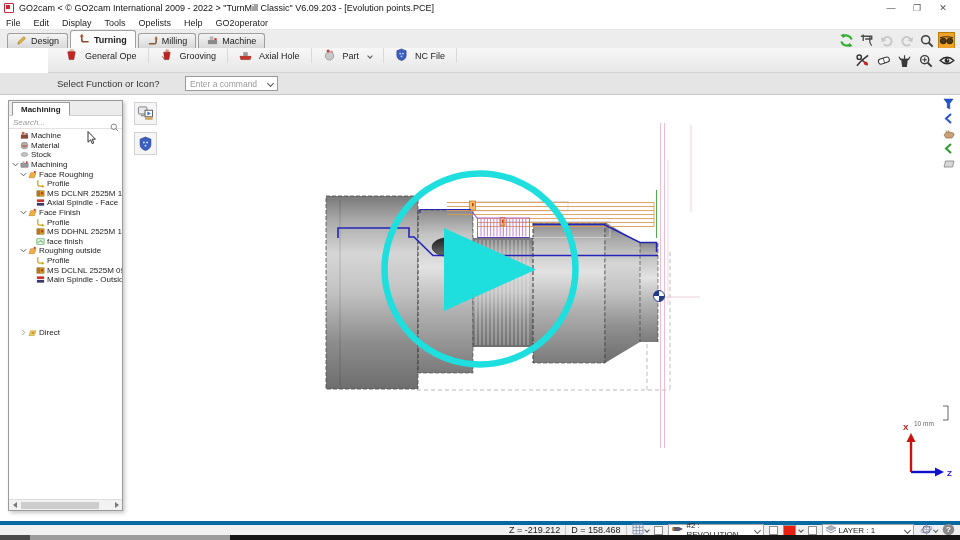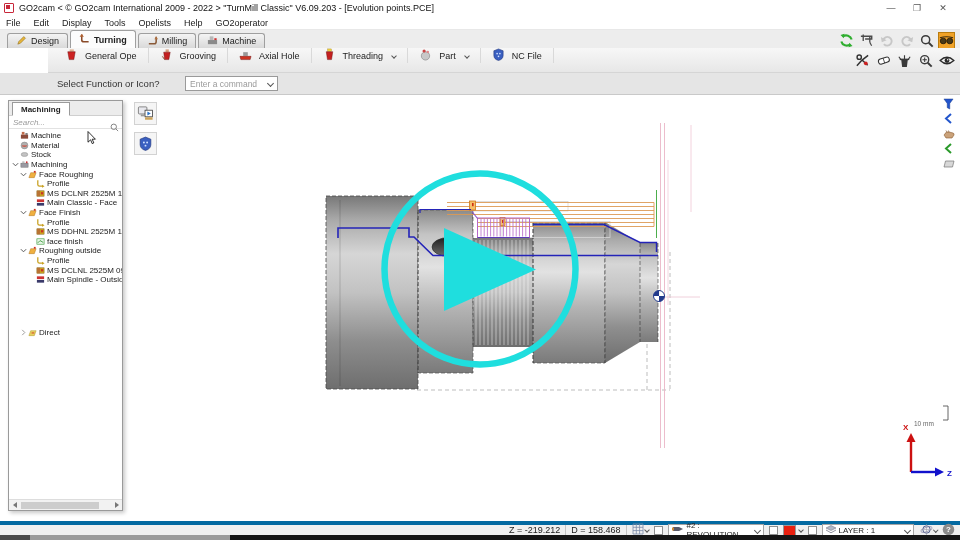--- a/index.html
+++ b/index.html
@@ -193,28 +193,20 @@
             <path d="M2.5,9 L5,12.5" stroke="#8a4a2a" stroke-width="1"></path>
           </svg></span>
         <span>Grooving</span>
       </div>
       <div class="rbtn">
         <span><svg width="13" height="13" viewBox="0 0 14 14">
             <rect x="4.5" y="4.5" width="5" height="4" fill="#999"></rect>
             <path d="M1,9 H13 L12,12.5 H2 Z" fill="#cc3322" stroke="#701010" stroke-width=".5"></path>
           </svg></span>
         <span>Axial Hole</span>
-      </div>
-      <div class="rbtn">
-        <span><svg width="13" height="13" viewBox="0 0 14 14">
-            <rect x="5" y="1" width="4" height="2.5" fill="#f0d040" stroke="#a08010" stroke-width=".4"></rect>
-            <path d="M3.5,4 L10.5,4 L9.2,12.5 L4.8,12.5 Z" fill="#c42020" stroke="#701010" stroke-width=".5"></path>
-          </svg></span>
-        <span>Threading</span>
-        <span class="chev" style="width: 4px; height: 4px;"></span>
       </div>
       <div class="rbtn">
         <span><svg width="13" height="13" viewBox="0 0 14 14">
             <circle cx="7" cy="8.5" r="4.5" fill="#c8c8c8" stroke="#777" stroke-width=".6"></circle>
             <circle cx="5.5" cy="3.2" r="1.7" fill="#cc4444"></circle>
             <circle cx="9.5" cy="4.2" r="1.3" fill="#dd8888"></circle>
           </svg></span>
         <span>Part</span>
         <span class="chev" style="width: 4px; height: 4px;"></span>
       </div>
@@ -507,21 +499,21 @@
           <span>MS DCLNR 2525M 16.T00</span>
         </div>
         <div class="trow" style="padding-left: 18px;">
           <span class="texp"></span>
           <span class="tico">
             <svg width="9" height="9" viewBox="0 0 10 10">
               <rect x="1" y="1.5" width="8" height="3" fill="#cc3333"></rect>
               <rect x="1" y="5.5" width="8" height="3" fill="#3a3a6a"></rect>
             </svg>
           </span>
-          <span>Main Classic - Face</span>
+          <span>Axial Spindle - Face</span>
         </div>
         <div class="trow" style="padding-left: 10px;">
           <span class="texp">
             <svg width="7" height="7" viewBox="0 0 8 8">
               <path d="M1,2.5 L4,5.5 L7,2.5" fill="none" stroke="#555" stroke-width="1.1"></path>
             </svg>
           </span>
           <span class="tico">
             <svg width="9" height="9" viewBox="0 0 10 10">
               <path d="M1,8.5 L3,3 H9 L7,8.5 Z" fill="#f0b040" stroke="#a87018" stroke-width=".5"></path>

